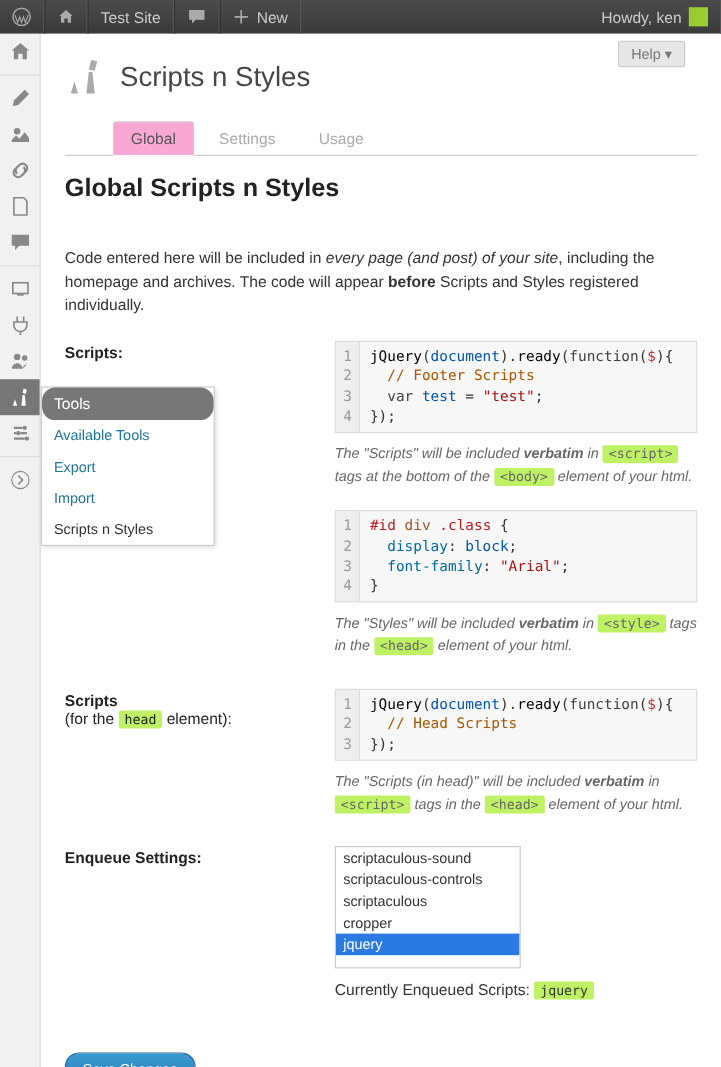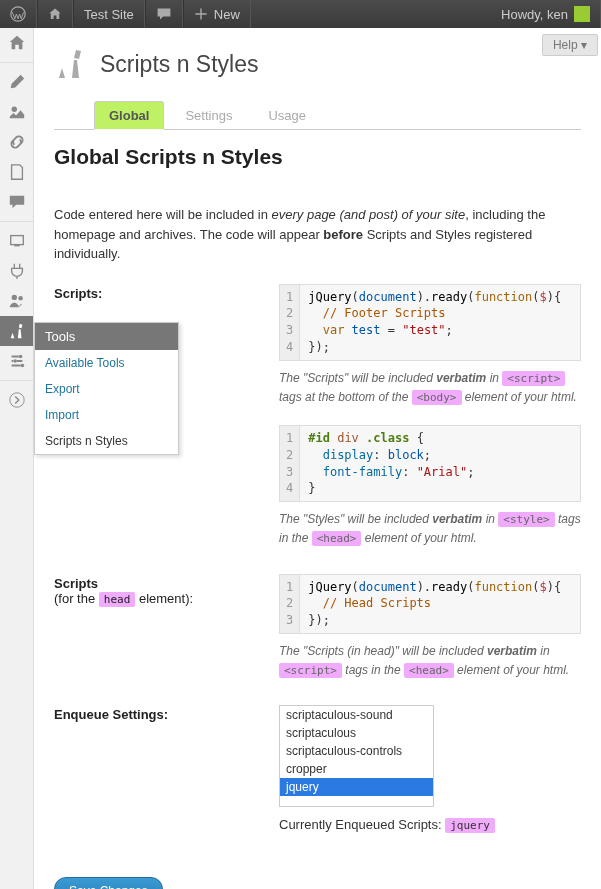--- a/index.html
+++ b/index.html
@@ -13,60 +13,60 @@
 
 .wrap { display: flex; }
 .sidebar { width: 34px; background: #f1f1f1; border-right: 1px solid #ddd; }
 .sidebar .menu-icon { height: 30px; display: flex; align-items: center; justify-content: center; cursor: pointer; }
 .sidebar .menu-icon svg { width: 18px; height: 18px; fill: #888; }
 .sidebar .menu-icon.active { background: #777; }
 .sidebar .menu-icon.active svg { fill: #fff; }
 .sidebar .sep { height: 1px; background: #ddd; margin: 4px 0; }
 
 .flyout { position: absolute; left: 34px; top: 322px; width: 145px; background: #fff; border: 1px solid #ccc; box-shadow: 2px 2px 4px rgba(0,0,0,0.15); }
-.flyout .fly-head { background: #777; color: #fff; padding: 6px 10px; font-size: 13px; }
+.flyout .fly-head { background: #777; color: #fff; padding: 6px 10px; font-size: 13px; border-radius: 11px; }
 .flyout .fly-item { padding: 6px 10px; color: #21759b; cursor: pointer; font-size: 12px; }
 .flyout .fly-item.current { color: #333; font-weight: normal; }
 
 .content { flex: 1; padding: 10px 20px 20px 20px; position: relative; }
-.help-btn { position: absolute; top: 6px; right: 3px; background: #e6e6e6; border: 1px solid #ccc; padding: 3px 10px; font-size: 12px; color: #777; cursor: pointer; border-radius: 2px; }
+.help-btn { position: absolute; top: 6px; right: 30px; background: #e6e6e6; border: 1px solid #ccc; padding: 3px 10px; font-size: 12px; color: #777; cursor: pointer; border-radius: 2px; }
 .page-title { display: flex; align-items: center; margin: 8px 0 18px 0; }
 .page-title .big-icon { width: 36px; height: 36px; margin-right: 10px; }
 .page-title h1 { font-size: 23px; font-weight: normal; color: #464646; }
 
 .tabs { display: flex; border-bottom: 1px solid #ccc; margin-bottom: 15px; padding-left: 40px; }
 .tabs .tab { padding: 6px 14px; color: #aaa; cursor: pointer; border: 1px solid transparent; position: relative; top: 1px; font-size: 13px; margin-right: 6px; }
-.tabs .tab.active { color: #555; border: 1px solid #ccc; border-bottom: 1px solid #fff; background: #bef264; border-radius: 3px 3px 0 0; font-weight: bold; }
+.tabs .tab.active { color: #555; border: 1px solid #ccc; border-bottom: 1px solid #fff; background: #f9a8d4; border-radius: 3px 3px 0 0; }
 
 h2.section { font-size: 21px; font-weight: bold; color: #222; margin-bottom: 12px; }
 .desc { color: #333; font-size: 13px; line-height: 1.5; margin-bottom: 20px; margin-top: 36px; }
 .desc em { font-style: italic; }
 
 .form-row { display: flex; margin-bottom: 25px; }
 .form-label { width: 225px; font-size: 13px; color: #222; font-weight: bold; padding-top: 2px; }
 .form-label .sub { font-weight: normal; }
 .form-field { flex: 1; }
 
 .codebox { background: #f7f7f7; border: 1px solid #ddd; font-family: Monaco, Consolas, monospace; font-size: 12px; line-height: 1.4; display: flex; }
 .gutter { background: #eee; color: #999; text-align: right; padding: 4px 6px; border-right: 1px solid #ddd; }
 .gutter div { }
 .codelines { padding: 4px 8px; white-space: pre; overflow-x: auto; }
 .tok-fn { color: #000; }
-.tok-kw { color: #a16207; }
+.tok-kw { color: #404040; }
 .tok-var { color: #05a; }
 .tok-str { color: #a11; }
 .tok-cm { color: #a50; }
 .tok-id { color: #a0522d; }
-.tok-sel { color: #4d7c0f; font-weight: bold; }
+.tok-sel { color: #b91c1c; }
 .tok-prop { color: #0369a1; }
 .tok-func { color: #b33; }
 
 .note { font-style: italic; color: #666; font-size: 12px; margin-top: 8px; line-height: 1.6; }
 .note strong { font-weight: bold; font-style: italic; }
-code.inline { background: #f0abfc; padding: 1px 5px; font-family: Monaco, Consolas, monospace; font-size: 11px; font-style: normal; border-radius: 2px; }
+code.inline { background: #bef264; padding: 1px 5px; font-family: Monaco, Consolas, monospace; font-size: 11px; font-style: normal; border-radius: 2px; }
 
 .listbox { width: 155px; border: 1px solid #ccc; background: #fff; font-size: 12px; overflow-y: scroll; height: 102px; }
 .listbox .opt { padding: 2px 6px; cursor: pointer; }
 .listbox .opt.sel { background: #2a7ae2; color: #fff; }
 
 .enq-line { margin-top: 10px; font-size: 13px; }
 
 .save-btn { background: #2e8ec9; background: linear-gradient(#3a9bd4,#2a7db0); color: #fff; border: 1px solid #2a6a99; padding: 6px 14px; border-radius: 12px; font-size: 12px; cursor: pointer; margin-top: 20px; }
 </style>
 </head>
@@ -260,22 +260,22 @@
         </p>
       </div>
     </div>
 
     
     <div class="form-row">
       <div class="form-label">Enqueue Settings:</div>
       <div class="form-field">
         <div class="listbox">
           <div class="opt">scriptaculous-sound</div>
+          <div class="opt">scriptaculous-controls</div>
           <div class="opt">scriptaculous</div>
-          <div class="opt">scriptaculous-controls</div>
           <div class="opt">cropper</div>
           <div class="opt sel">jquery</div>
         </div>
         <div class="enq-line">
           <span>Currently Enqueued Scripts: </span><code class="inline">jquery</code>
         </div>
       </div>
     </div>
 
     <button class="save-btn">Save Changes</button>

